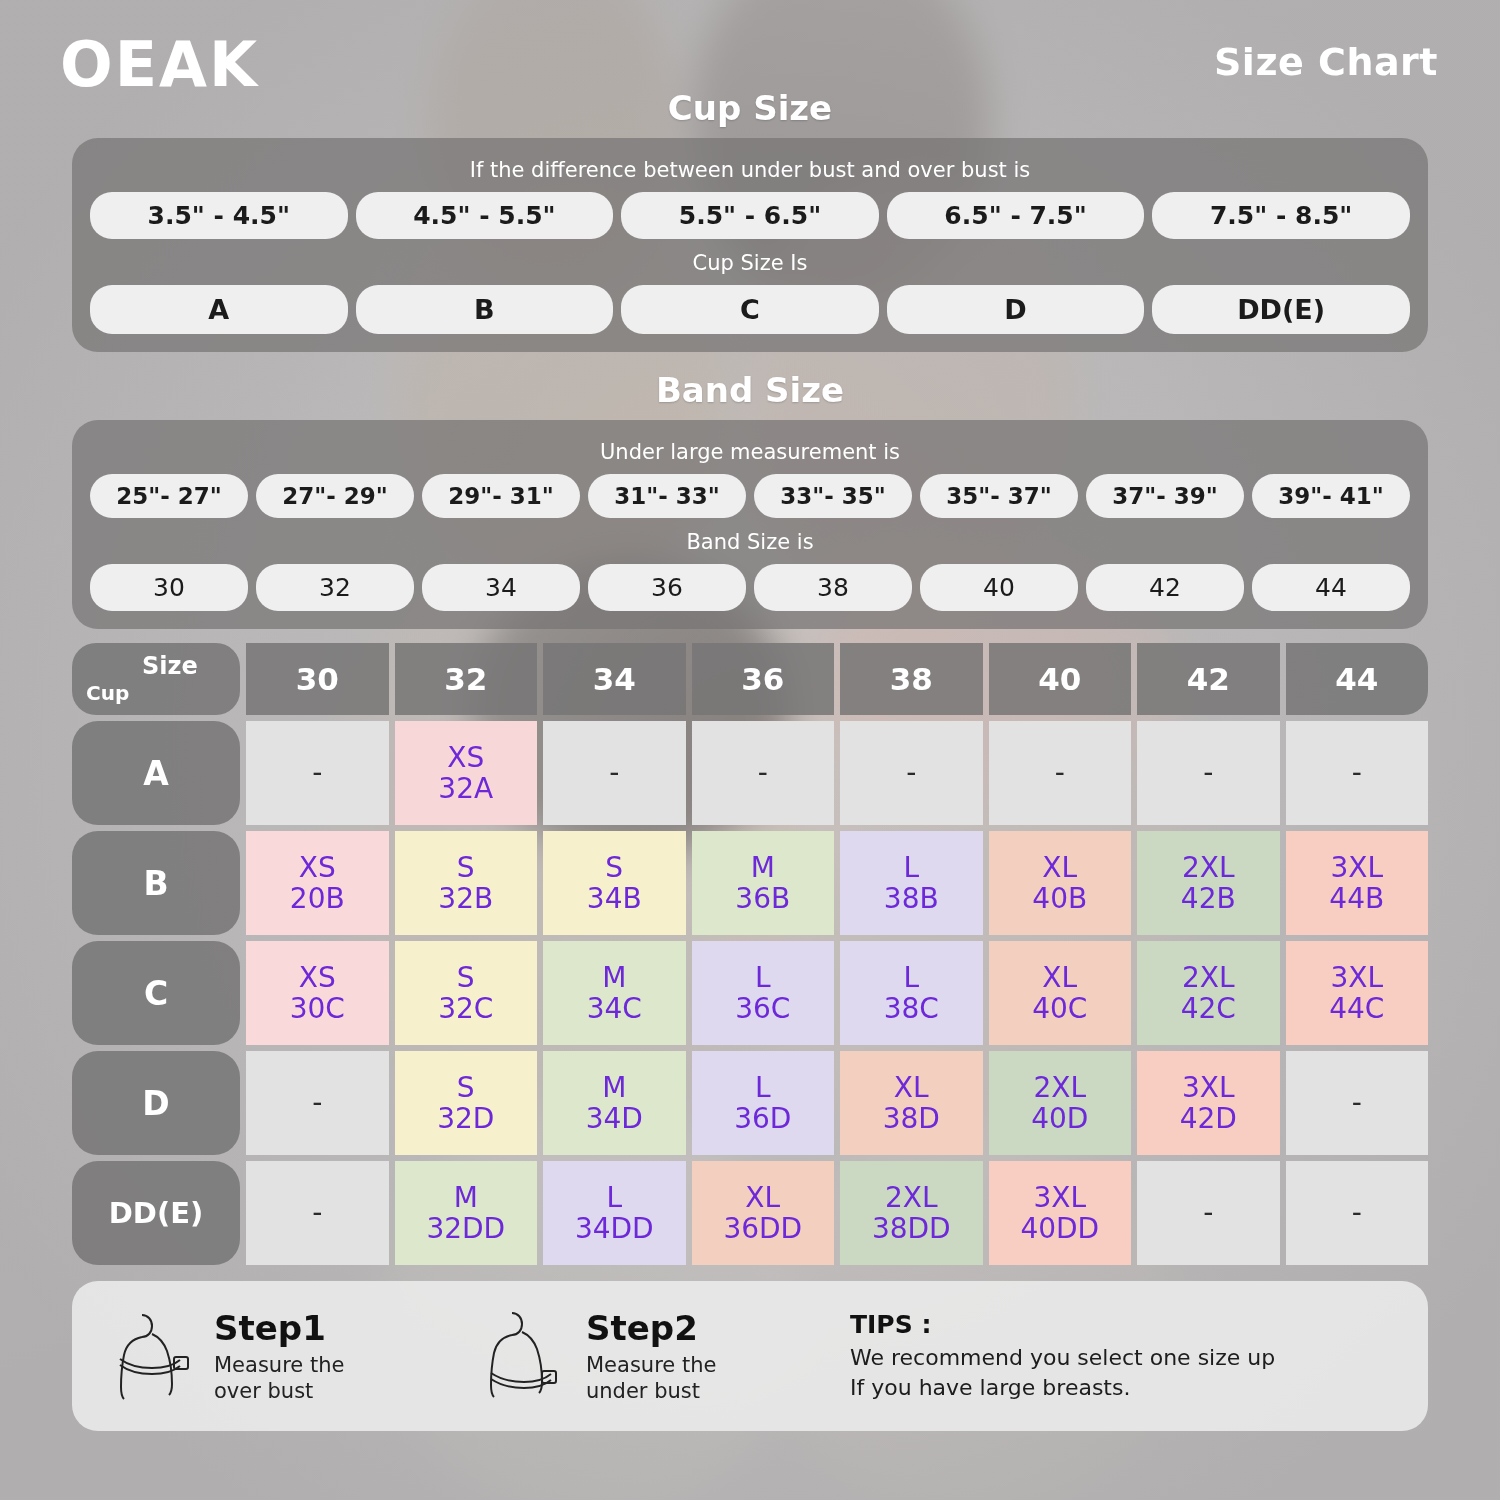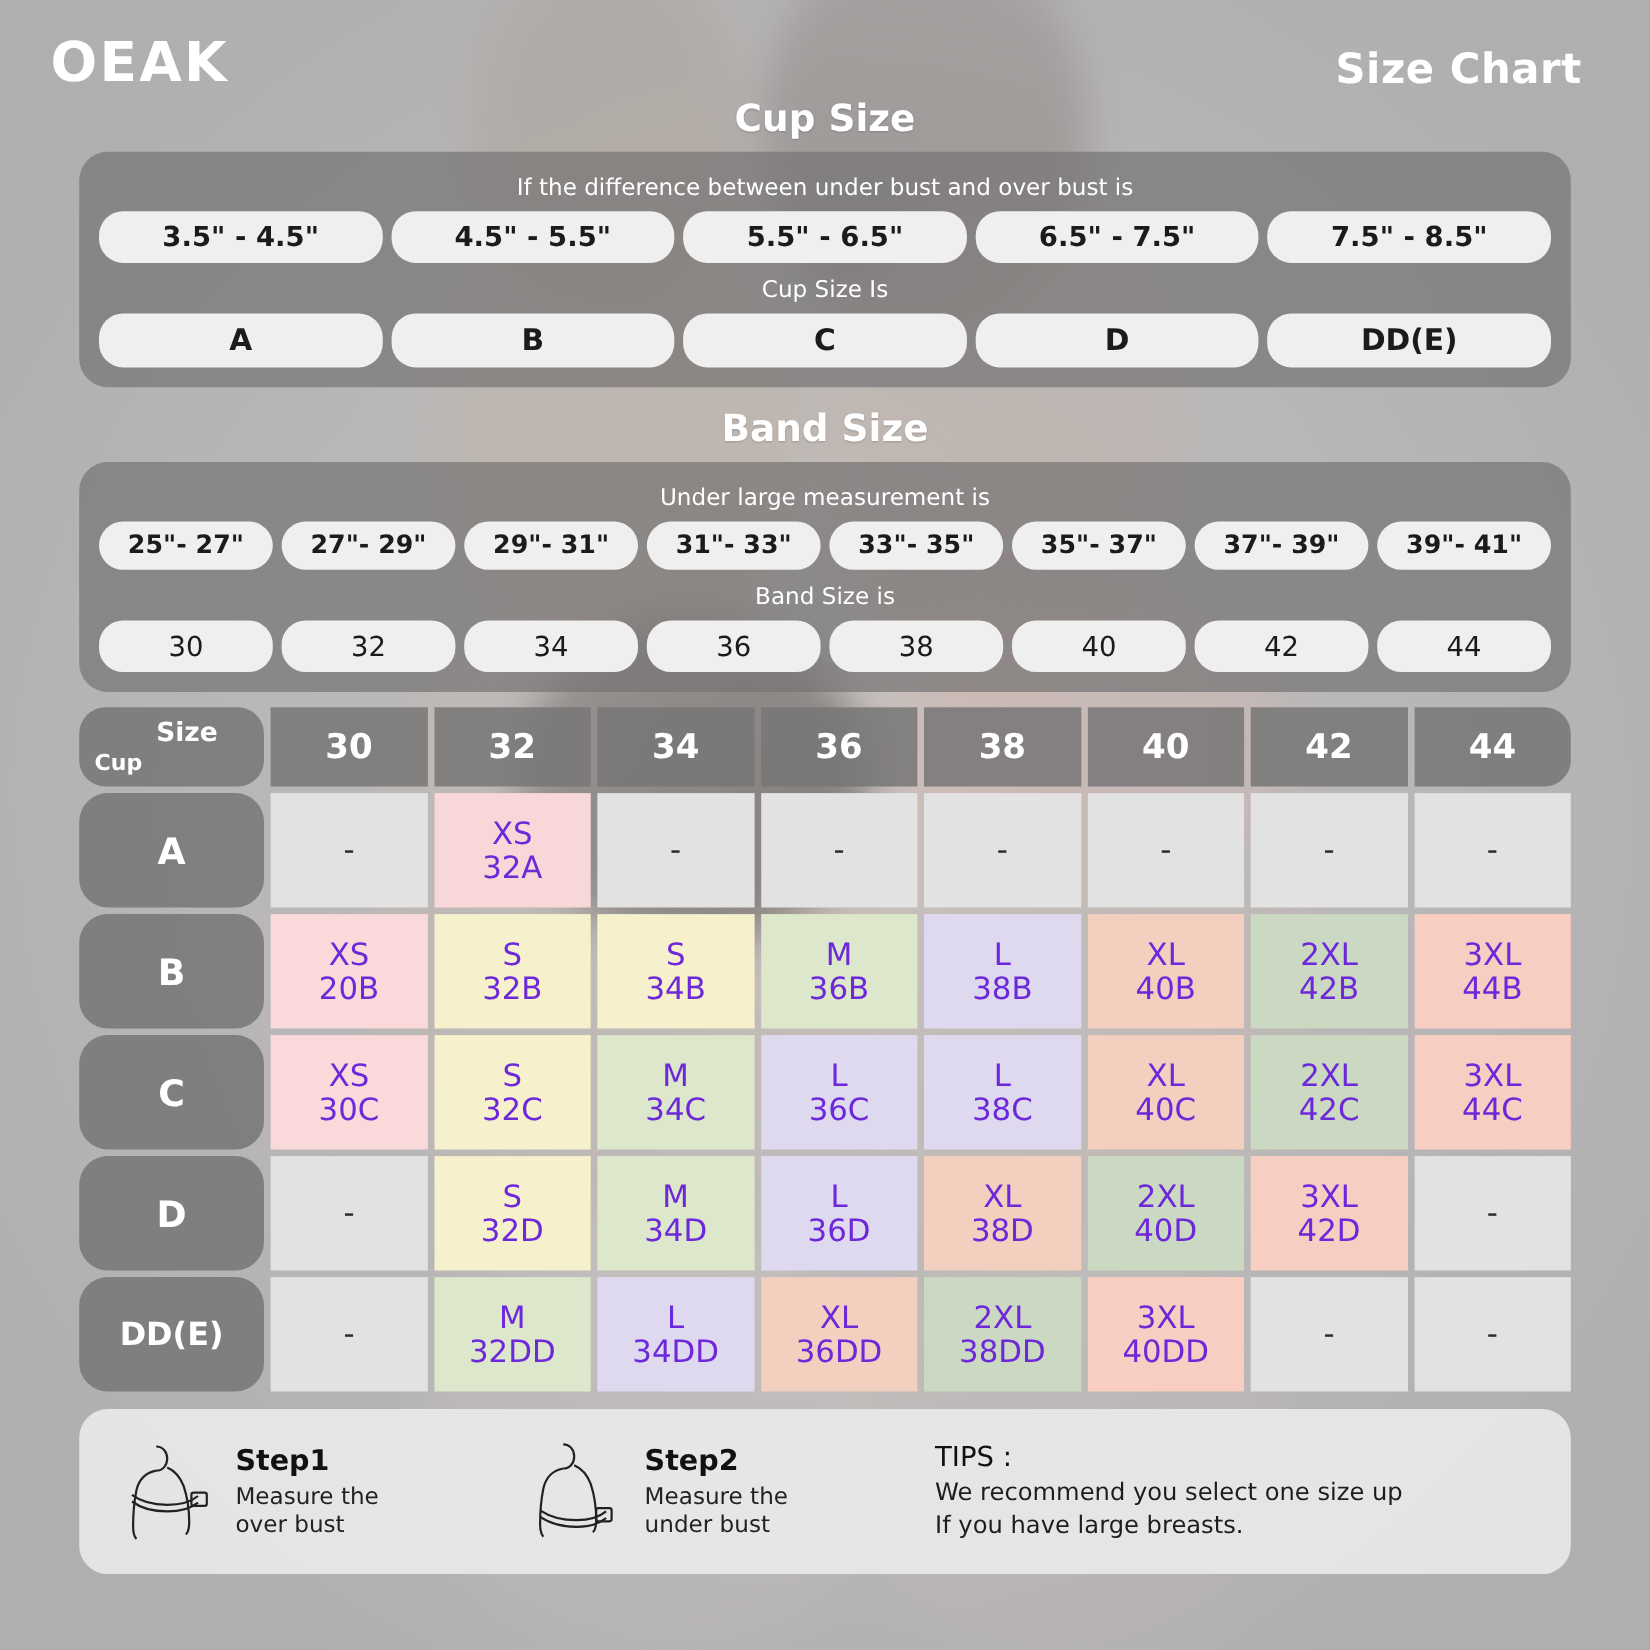--- a/index.html
+++ b/index.html
@@ -45,23 +45,23 @@
   .ph10 { left: 760px; top: 1120px; width: 420px; height: 400px; background: #ddd0c8; opacity: .4; }
   .vig {
     position: absolute; inset: 0;
     background: radial-gradient(ellipse 900px 900px at 750px 750px, rgba(186,184,184,0.30) 0%, rgba(186,184,184,0.72) 58%, rgba(176,174,174,0.9) 100%);
   }
 
   .content { position: relative; z-index: 5; }
 
   .brand {
     position: absolute;
-    left: 46px; top: 28px;
+    left: 60px; top: 28px;
     font-family: "DejaVu Sans", sans-serif;
-    font-size: 50px;
+    font-size: 62px;
     font-weight: bold;
     letter-spacing: 2px;
     color: #ffffff;
   }
   .size-chart-title {
     position: absolute;
     right: 62px; top: 40px;
     font-size: 38px;
     font-weight: bold;
     color: #ffffff;
@@ -180,27 +180,27 @@
     display: flex;
     align-items: center;
     padding: 0 18px;
   }
   .step {
     display: flex;
     align-items: center;
     gap: 14px;
     width: 372px;
   }
-  .step .txt .t1 { font-size: 26px; font-weight: bold; color: #111; }
+  .step .txt .t1 { font-size: 34px; font-weight: bold; color: #111; }
   .step .txt .t2 { font-size: 21px; color: #222; line-height: 1.25; margin-top: 4px;}
   .tips {
     margin-left: 16px;
     flex: 1;
   }
-  .tips .t1 { font-size: 25px; font-weight: normal; color: #111; }
+  .tips .t1 { font-size: 25px; font-weight: bold; color: #111; }
   .tips .t2 { font-size: 22px; color: #1d1d1d; line-height: 1.35; margin-top: 4px; }
 
   svg.fig { display:block; }
 </style>
 </head>
 <body>
 
 <div class="page">
   <div class="photo">
     <div class="ph ph1"></div>

